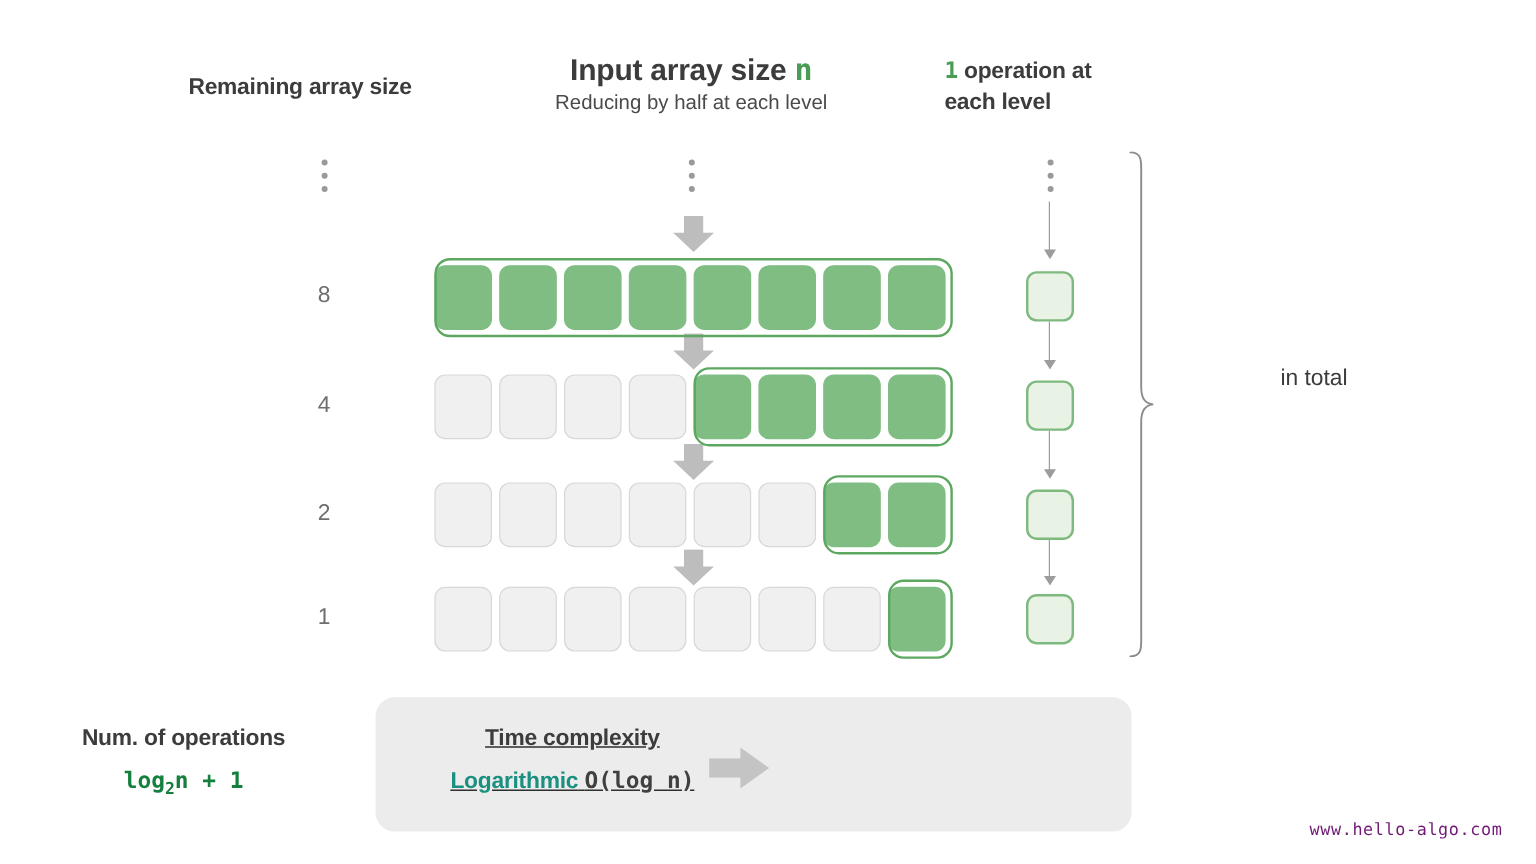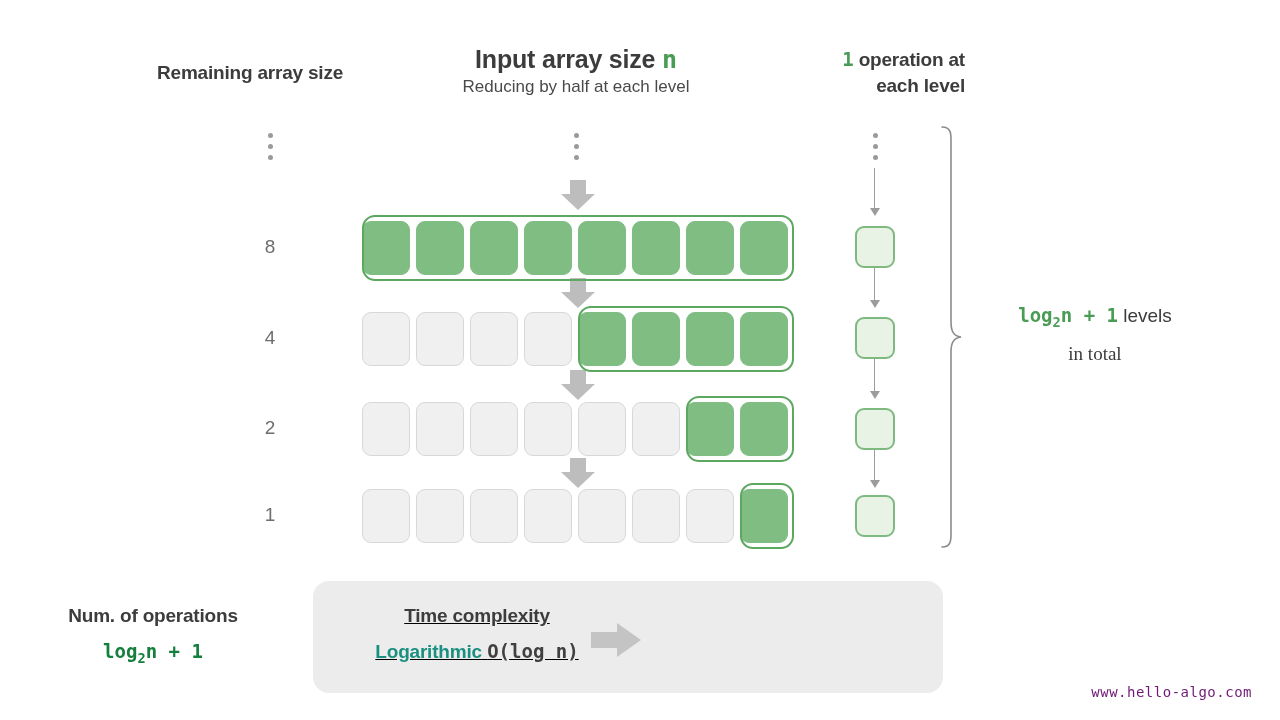--- a/index.html
+++ b/index.html
@@ -47,21 +47,21 @@
   .hdr-mid .line2 {
     font-size: 17px;
     color: #4a4a4a;
     line-height: 28px;
   }
   .hdr-right {
     position: absolute;
     left: 787px;
     top: 46px;
     width: 178px;
-    text-align: right;
+    text-align: left;
     font-size: 19px;
     font-weight: bold;
     color: #3c3c3c;
     letter-spacing: -0.2px;
     line-height: 26px;
   }
   .mono-green {
     font-family: "DejaVu Sans Mono", monospace;
     color: #4a9c55;
     font-weight: bold;
@@ -190,21 +190,21 @@
   }
   .brace-label {
     position: absolute;
     left: 975px;
     top: 300px;
     width: 240px;
     text-align: center;
     line-height: 31px;
   }
   .brace-label .l1 { font-size: 19px; white-space: nowrap; }
-  .brace-label .l2 { font-size: 19px; color: #3c3c3c; font-family: Liberation Serif, serif; }
+  .brace-label .l2 { font-size: 19px; color: #3c3c3c; }
   .brace-label .plain { color: #3c3c3c; }
 
   
   .panel {
     position: absolute;
     left: 313px;
     top: 581px;
     width: 630px;
     height: 112px;
     background: #ececec;
@@ -415,24 +415,20 @@
   <div class="opbox" style="left:855px; top:495px;"></div>
 
   <div class="brace">
     <svg width="26" height="422" viewBox="0 0 26 422" fill="none">
       <path d="M4 1 C14 1, 13 9, 13 18 L13 196 C13 206, 16 210, 23 211
                C16 212, 13 216, 13 226 L13 404 C13 413, 14 421, 4 421" stroke="#8c8c8c" stroke-width="1.6" fill="none" stroke-linecap="round"></path>
     </svg>
   </div>
 
   <div class="brace-label">
-    <div class="l1">
-      <span class="mono-green"><span>log</span><sub>2</sub><span>n + 1</span></span>
-      <span class="plain">levels</span>
-    </div>
     <div class="l2">in total</div>
   </div>
 
   <div class="panel"></div>
 
   <div class="panel-col left" style="top:599px;">
     <div class="panel-title">Num. of operations</div>
     <div class="panel-value">
       <span class="green"><span>log</span><sub>2</sub><span>n + 1</span></span>
     </div>

